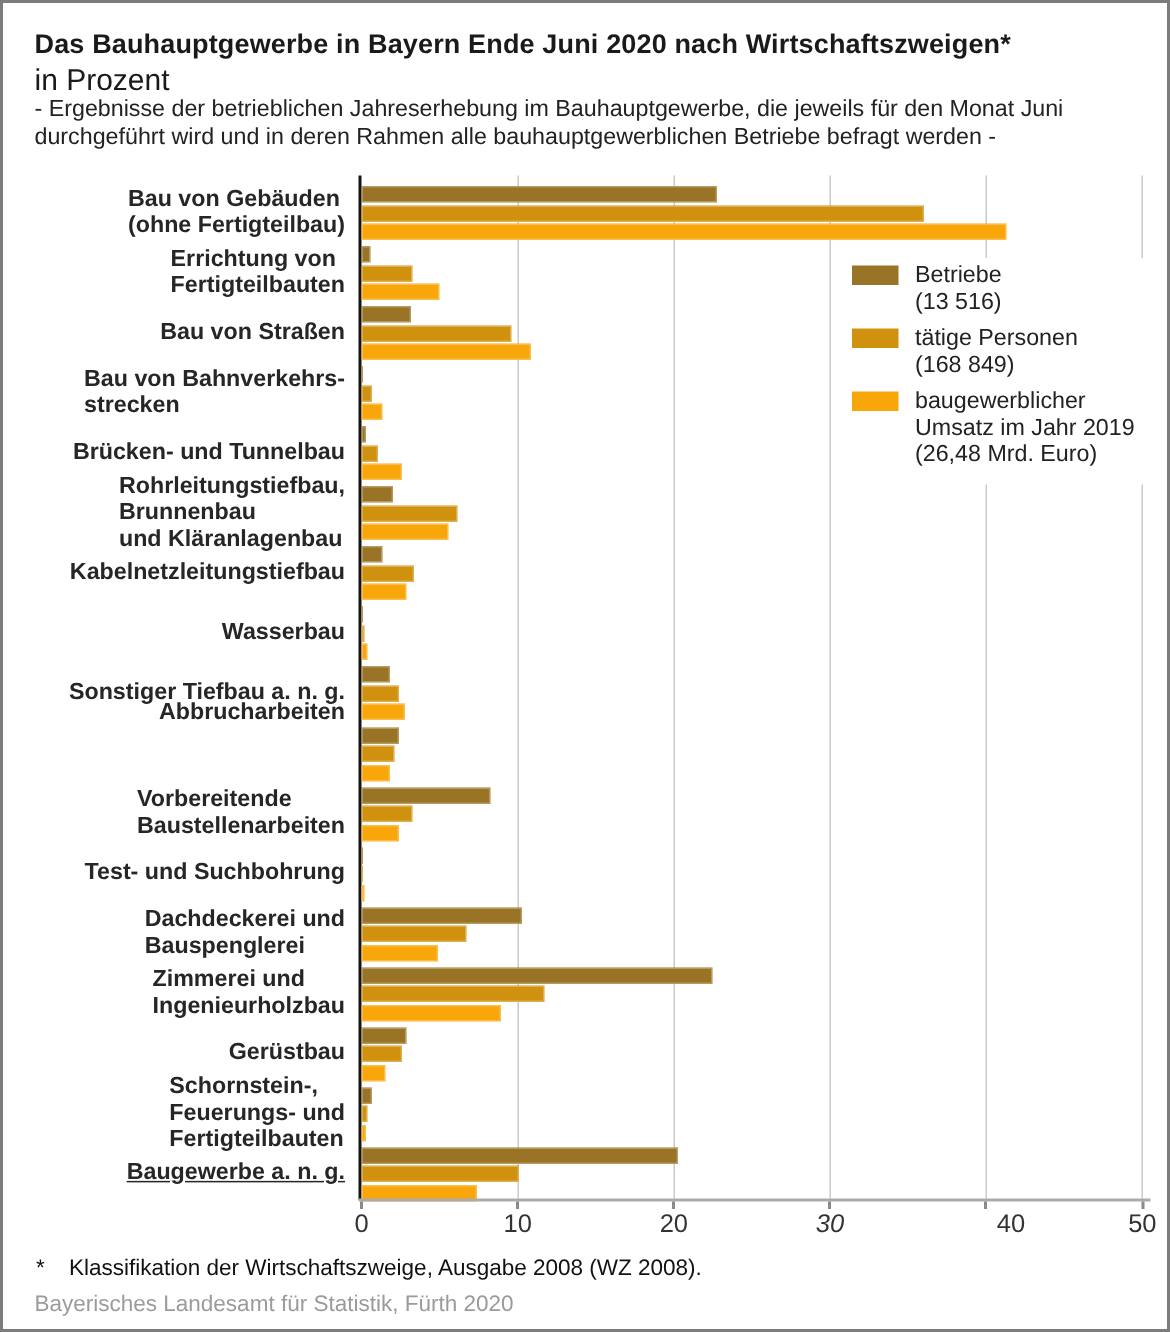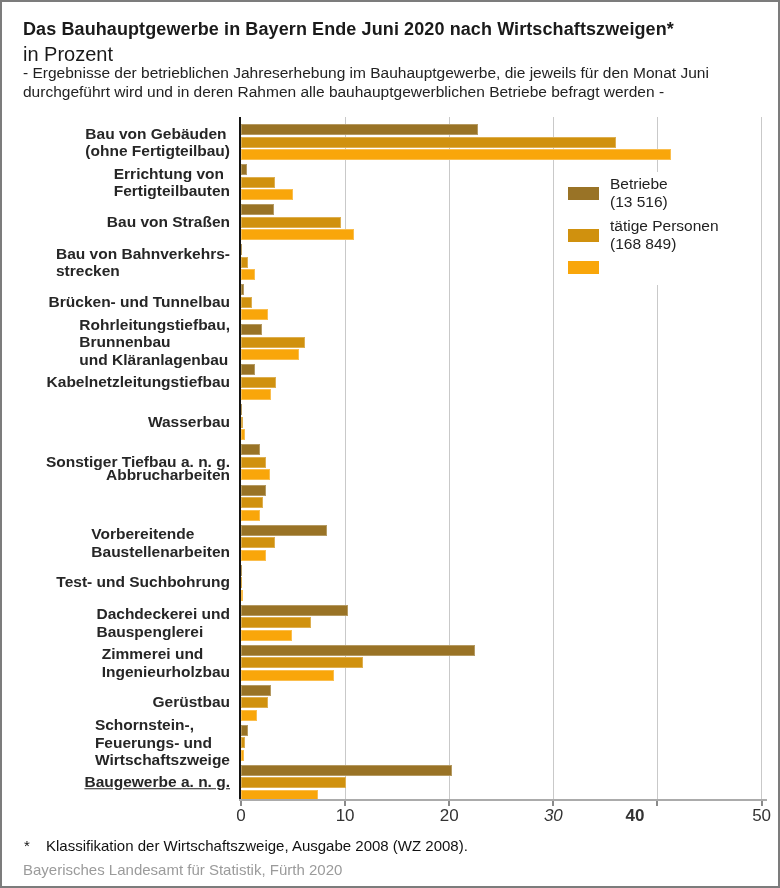--- a/index.html
+++ b/index.html
@@ -19,21 +19,21 @@
   .tick{position:absolute;top:799px;width:2px;height:5px;background:#8a8a8a;}
   .tick-label{position:absolute;top:804px;width:44px;text-align:center;font-size:17px;color:#333;}
   .bar{position:absolute;height:11px;box-shadow:inset 0 0 0 1px rgba(255,255,255,0.28);}
   .cat-label{
     position:absolute;right:548px;max-width:232px;text-align:left;
     font-size:15.5px;font-weight:bold;line-height:17.5px;color:#262626;
     white-space:pre-line;transform:translateY(-50%);
   }
   
   #legend{position:absolute;left:562px;top:170px;background:#fff;padding:3px 6px 4px 4px;}
-  .legend-item{display:flex;align-items:center;margin-bottom:7px;}
+  .legend-item{display:flex;align-items:flex-start;margin-bottom:7px;}
   .legend-swatch{width:31px;height:13px;margin-top:2px;margin-right:11px;flex:0 0 auto;}
   .legend-text{font-size:15.5px;line-height:17.5px;color:#222;white-space:pre-line;}
   
   #footnote{position:absolute;left:22px;top:835px;font-size:15px;color:#111;}
   #fn-marker{display:inline-block;width:22px;}
   #source{position:absolute;left:21px;top:859px;font-size:15px;color:#9b9b9b;}
 </style>
 </head>
 <body>
 
@@ -120,52 +120,55 @@
       <div class="cat-label" style="top: 540.1px;">Vorbereitende
 Baustellenarbeiten</div>
       <div class="cat-label" style="top: 580.16px;">Test- und Suchbohrung</div>
       <div class="cat-label" style="top: 620.22px;">Dachdeckerei und
 Bauspenglerei</div>
       <div class="cat-label" style="top: 660.28px;">Zimmerei und
 Ingenieurholzbau</div>
       <div class="cat-label" style="top: 700.34px;">Gerüstbau</div>
       <div class="cat-label" style="top: 740.4px;">Schornstein-,
 Feuerungs- und
-Wirtschaftszweige</div>
+Fertigteilbauten</div>
       <div class="cat-label" style="top: 780.46px; text-decoration: underline;">Baugewerbe a. n. g.</div>
     </div>
   <div id="xaxis-line"></div>
   <div id="xaxis">
       <div class="tick" style="left: 238px;"></div>
       <div class="tick-label" style="left: 217px;">0</div>
       <div class="tick" style="left: 342.12px;"></div>
       <div class="tick-label" style="left: 321.12px;">10</div>
       <div class="tick" style="left: 446.24px;"></div>
       <div class="tick-label" style="left: 425.24px;">20</div>
       <div class="tick" style="left: 550.36px;"></div>
       <div class="tick-label" style="left: 529.36px; font-style: italic;">30</div>
       <div class="tick" style="left: 654.48px;"></div>
-      <div class="tick-label" style="left: 611px; font-weight: bold;">40</div>
+      <div class="tick-label" style="left: 650px;">40</div>
       <div class="tick" style="left: 758.6px;"></div>
       <div class="tick-label" style="left: 737.6px;">50</div>
     </div>
 
   <div id="legend">
       <div class="legend-item">
         <div class="legend-swatch" style="background: rgb(153, 115, 38);"></div>
         <div class="legend-text">Betriebe
 (13 516)</div>
       </div>
       <div class="legend-item">
         <div class="legend-swatch" style="background: rgb(208, 145, 14);"></div>
         <div class="legend-text">tätige Personen
 (168 849)</div>
       </div>
       <div class="legend-item">
         <div class="legend-swatch" style="background: rgb(249, 166, 10);"></div>
+        <div class="legend-text">baugewerblicher
+Umsatz im Jahr 2019
+(26,48 Mrd. Euro)</div>
       </div>
     </div>
 
   <div id="footnote">
     <span id="fn-marker">*</span><span id="fn-text">Klassifikation der Wirtschaftszweige, Ausgabe 2008 (WZ 2008).</span>
   </div>
   <div id="source">Bayerisches Landesamt für Statistik, Fürth 2020</div>
 </div>
 
 </body></html>

